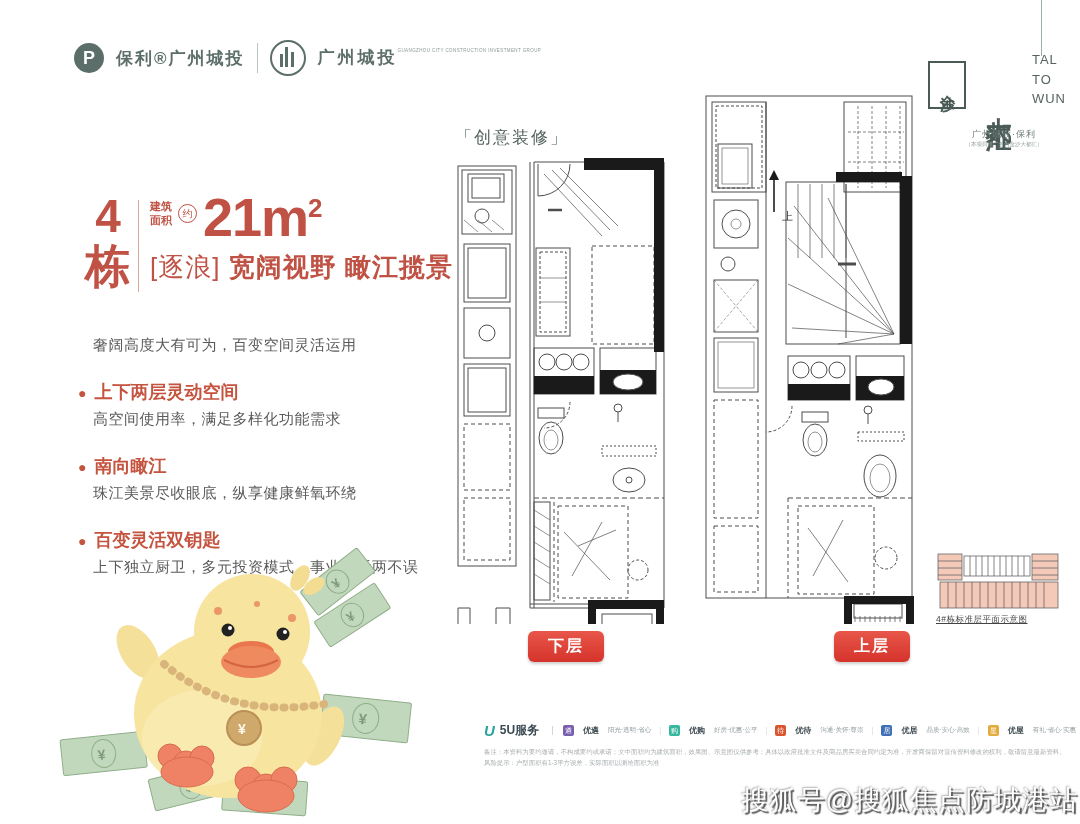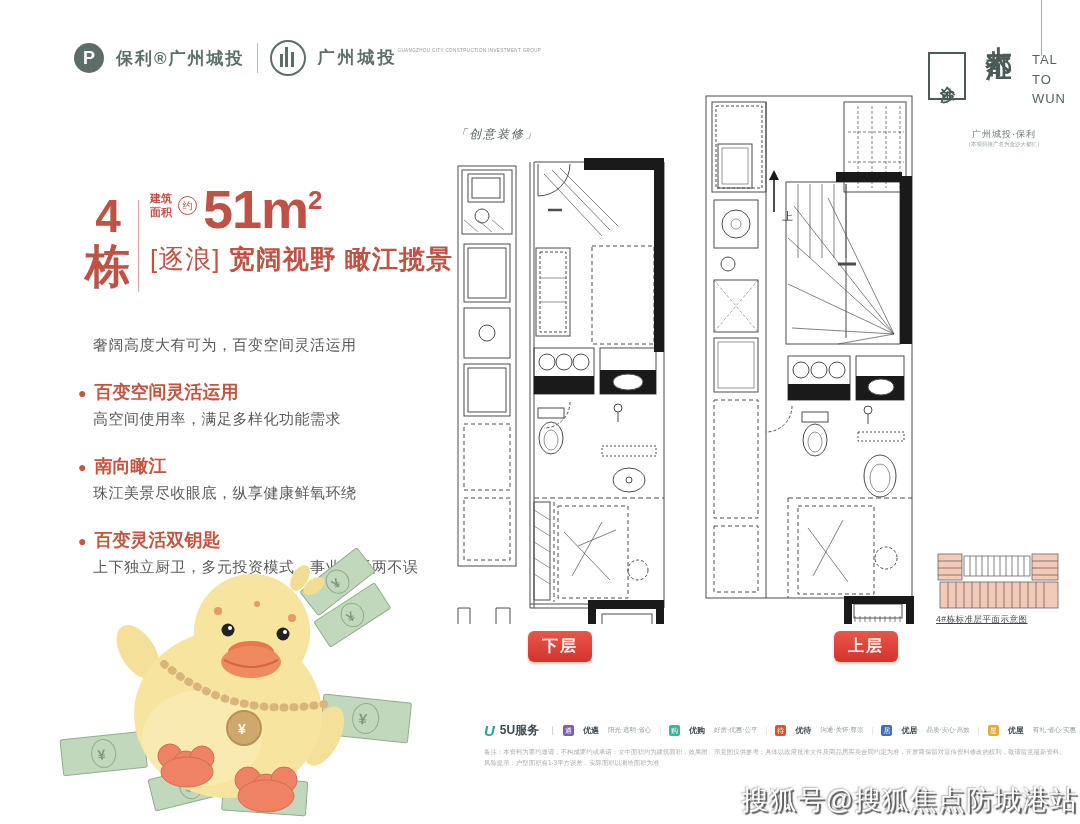--- a/index.html
+++ b/index.html
@@ -11,50 +11,50 @@
   .poly-mark{width:30px;height:30px;border-radius:50%;background:#5c6e69;color:#fff;
              display:flex;align-items:center;justify-content:center;font-weight:bold;font-size:18px;}
   .brand-txt{font-size:17px;font-weight:bold;letter-spacing:2px;}
   .brand-div{width:1px;height:30px;background:#b9c4c0;}
   .gzc-mark{width:32px;height:32px;border-radius:50%;border:2px solid #5c6e69;position:relative;}
   .gzc-mark i{position:absolute;background:#5c6e69;}
   .gzc-col{display:flex;line-height:1.1;}
   .gzc-name{font-size:17px;font-weight:bold;letter-spacing:3px;}
   .gzc-sub{font-size:4.5px;color:#8a9a95;letter-spacing:.4px;}
   
-  .corner{right:14px;top:26px;display:flex;align-items:flex-start;gap:20px;color:#4a5a56;}
+  .corner{right:14px;top:26px;display:flex;align-items:flex-end;gap:20px;color:#4a5a56;}
   .seal{width:34px;height:44px;border:2px solid #4a5a56;display:flex;align-items:center;justify-content:center;
         writing-mode:vertical-rl;font-size:15px;font-weight:bold;letter-spacing:2px;margin-top:26px;}
   .bigchars{writing-mode:vertical-rl;text-orientation:upright;font-size:26px;font-weight:bold;letter-spacing:4px;line-height:1;}
   .latin{display:flex;flex-direction:column;font-size:13px;letter-spacing:1px;margin-top:24px;line-height:1.5;color:#55635f;}
   .corner-subwrap{right:16px;top:128px;width:120px;text-align:center;color:#6a7a75;}
   .corner-sub1{font-size:9px;letter-spacing:1px;}
   .corner-sub2{font-size:5.5px;color:#93a09c;}
   .corner-line{right:38px;top:0;width:1px;height:56px;background:#9fb0ab;}
   
   .bigno{left:84px;top:192px;color:#bf5244;font-size:46px;font-weight:600;line-height:1.08;text-align:center;width:48px;}
   .vdiv{left:138px;top:200px;width:1px;height:92px;background:#d8a89a;}
-  .hl{left:150px;top:184px;width:330px;color:#bf5244;}
+  .hl{left:150px;top:192px;width:330px;color:#bf5244;}
   .hl-top{display:flex;align-items:flex-start;gap:6px;}
   .area-lab{font-size:11px;font-weight:bold;line-height:1.25;margin-top:8px;}
   .approx{width:17px;height:17px;border:1px solid #bf5244;border-radius:50%;font-size:10px;
           display:flex;align-items:center;justify-content:center;margin-top:12px;}
   .area-val{font-size:54px;font-weight:bold;line-height:.95;letter-spacing:-1px;}
   .area-val sup{font-size:26px;}
   .tagline{margin-top:7px;font-size:26px;font-weight:bold;letter-spacing:1px;white-space:nowrap;}
   .tagline .bk{font-weight:400;}
   
   .features{left:78px;top:330px;width:352px;}
   .feat{margin-bottom:25px;}
   .feat-t{color:#c4543f;font-size:18px;font-weight:bold;}
   .feat-t .dot{margin-right:8px;font-size:14px;}
   .feat-d{color:#5a5a5a;font-size:15px;margin:6px 0 0 15px;letter-spacing:.5px;}
   
-  .deco-label{left:455px;top:126px;font-size:12px;color:#55635f;letter-spacing:2px;font-style:italic;}
-  .floor-btn{width:64px;height:31px;border:none;border-radius:6px;color:#fff;font-size:16px;font-weight:bold;
+  .deco-label{left:455px;top:126px;font-size:17px;color:#55635f;letter-spacing:2px;}
+  .floor-btn{width:76px;height:31px;border:none;border-radius:6px;color:#fff;font-size:16px;font-weight:bold;
              background:linear-gradient(#e8564a,#d5332b);box-shadow:0 2px 3px rgba(0,0,0,.2);
              display:flex;align-items:center;justify-content:center;letter-spacing:2px;cursor:pointer;}
   .keyplan-cap{left:936px;top:614px;width:128px;font-size:8.5px;color:#444;text-decoration:underline;letter-spacing:.5px;}
   
   .svc{left:484px;top:722px;width:592px;display:flex;align-items:center;gap:5px;white-space:nowrap;}
   .svc-u{color:#2aa39b;font-size:15px;font-weight:bold;font-style:italic;}
   .svc-logo{font-size:12px;font-weight:bold;color:#3b4a52;margin-right:8px;}
   .svc-mini{display:inline-block;width:14px;height:9px;border-left:1px solid #cfd6d4;margin-right:2px;}
   .svc-item{display:flex;align-items:center;gap:9px;}
   .svc-ic{width:11px;height:11px;border-radius:2px;color:#fff;font-size:7px;display:flex;align-items:center;justify-content:center;}
@@ -106,34 +106,34 @@
     <div>栋</div>
   </div>
   <div class="abs vdiv"></div>
   <div class="abs hl">
     <div class="hl-top">
       <span class="area-lab">
         <div>建筑</div>
         <div>面积</div>
       </span>
       <span class="approx">约</span>
-      <span class="area-val"><span>51m</span><sup>2</sup></span>
+      <span class="area-val"><span>21m</span><sup>2</sup></span>
     </div>
     <div class="tagline">
       <span class="bk">[逐浪]</span>
       <span>宽阔视野 瞰江揽景</span>
     </div>
   </div>
 
   <div class="abs features">
     <div class="feat">
       <div class="feat-d">奢阔高度大有可为，百变空间灵活运用</div>
     </div>
     <div class="feat">
-      <div class="feat-t"><span class="dot">●</span><span>百变空间灵活运用</span></div>
+      <div class="feat-t"><span class="dot">●</span><span>上下两层灵动空间</span></div>
       <div class="feat-d">高空间使用率，满足多样化功能需求</div>
     </div>
     <div class="feat">
       <div class="feat-t"><span class="dot">●</span><span>南向瞰江</span></div>
       <div class="feat-d">珠江美景尽收眼底，纵享健康鲜氧环绕</div>
     </div>
     <div class="feat">
       <div class="feat-t"><span class="dot">●</span><span>百变灵活双钥匙</span></div>
       <div class="feat-d">上下独立厨卫，多元投资模式，事业生活两不误</div>
     </div>

